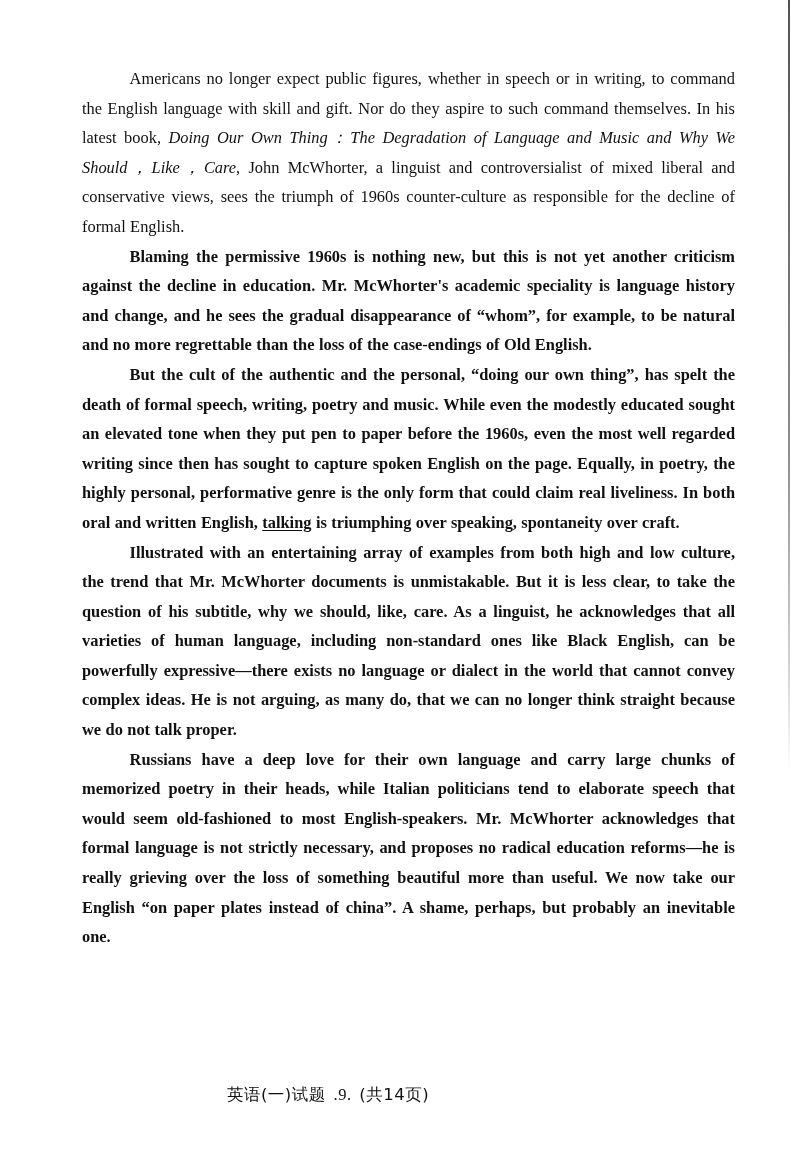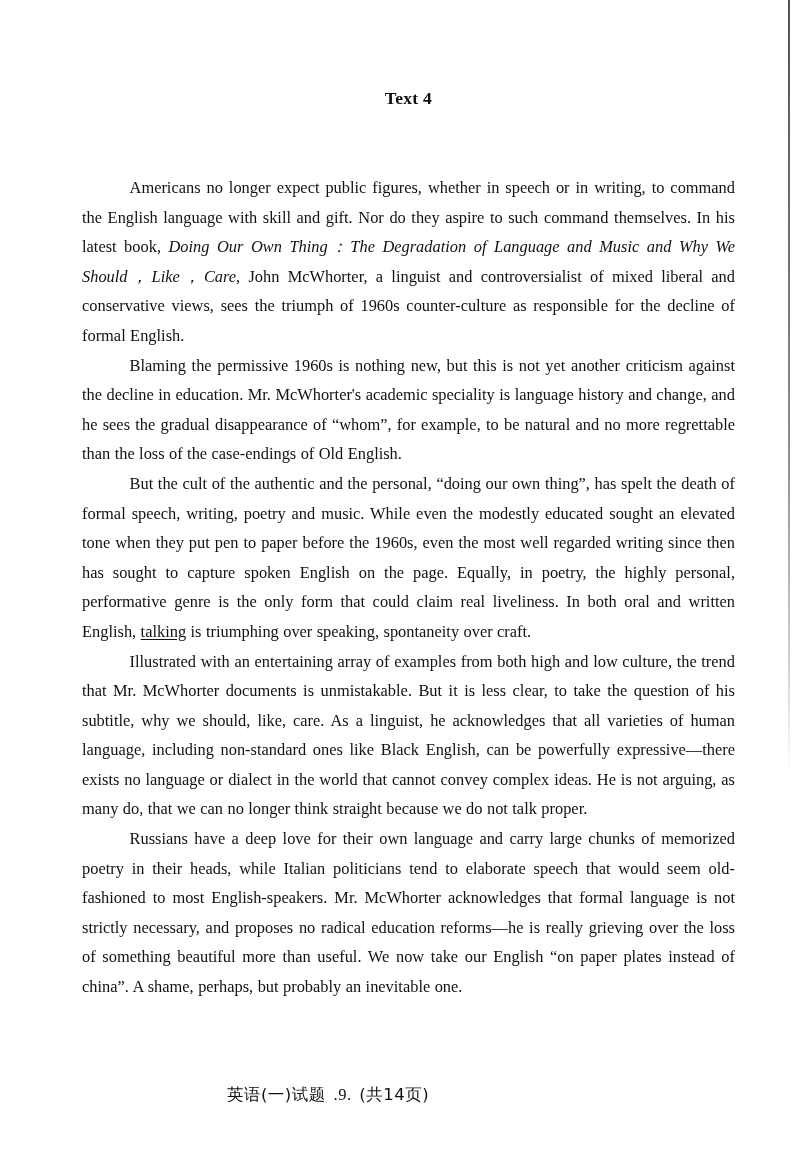--- a/index.html
+++ b/index.html
@@ -60,20 +60,21 @@
     font-size: 16.4px;
     line-height: 29.6px;
     text-align: justify;
     text-justify: inter-word;
     text-indent: 2.9em;
     word-spacing: 0.02em;
   }
 
   p.para + p.para {
     margin-top: 0;
+    font-weight: bold;
   }
 
   .bk {
     font-style: italic;
   }
 
   .ul {
     text-decoration: underline;
     text-underline-offset: 2px;
   }
@@ -95,21 +96,20 @@
 </style>
 </head>
 <body>
 
 <div class="page">
 
   <div class="scan-edge"></div>
 
   <div class="content">
 
-    <h1 class="page-heading">Text 4</h1>
 
     <div class="body-text">
         <p class="para"><span>Americans no longer expect public figures, whether in speech or in writing, to command the English language with skill and gift. Nor do they aspire to such command themselves. In his latest book, </span><span class="bk">Doing Our Own Thing：The Degradation of Language and Music and Why We Should，Like，Care</span><span>, John McWhorter, a linguist and controversialist of mixed liberal and conservative views, sees the triumph of 1960s counter-culture as responsible for the decline of formal English.</span></p>
         <p class="para"><span>Blaming the permissive 1960s is nothing new, but this is not yet another criticism against the decline in education. Mr. McWhorter's academic speciality is language history and change, and he sees the gradual disappearance of “whom”, for example, to be natural and no more regrettable than the loss of the case-endings of Old English.</span></p>
         <p class="para"><span>But the cult of the authentic and the personal, “doing our own thing”, has spelt the death of formal speech, writing, poetry and music. While even the modestly educated sought an elevated tone when they put pen to paper before the 1960s, even the most well regarded writing since then has sought to capture spoken English on the page. Equally, in poetry, the highly personal, performative genre is the only form that could claim real liveliness. In both oral and written English, </span><span class="ul">talking</span><span> is triumphing over speaking, spontaneity over craft.</span></p>
         <p class="para"><span>Illustrated with an entertaining array of examples from both high and low culture, the trend that Mr. McWhorter documents is unmistakable. But it is less clear, to take the question of his subtitle, why we should, like, care. As a linguist, he acknowledges that all varieties of human language, including non-standard ones like Black English, can be powerfully expressive—there exists no language or dialect in the world that cannot convey complex ideas. He is not arguing, as many do, that we can no longer think straight because we do not talk proper.</span></p>
         <p class="para"><span>Russians have a deep love for their own language and carry large chunks of memorized poetry in their heads, while Italian politicians tend to elaborate speech that would seem old-fashioned to most English-speakers. Mr. McWhorter acknowledges that formal language is not strictly necessary, and proposes no radical education reforms—he is really grieving over the loss of something beautiful more than useful. We now take our English “on paper plates instead of china”. A shame, perhaps, but probably an inevitable one.</span></p>
       </div>
 
   </div>

